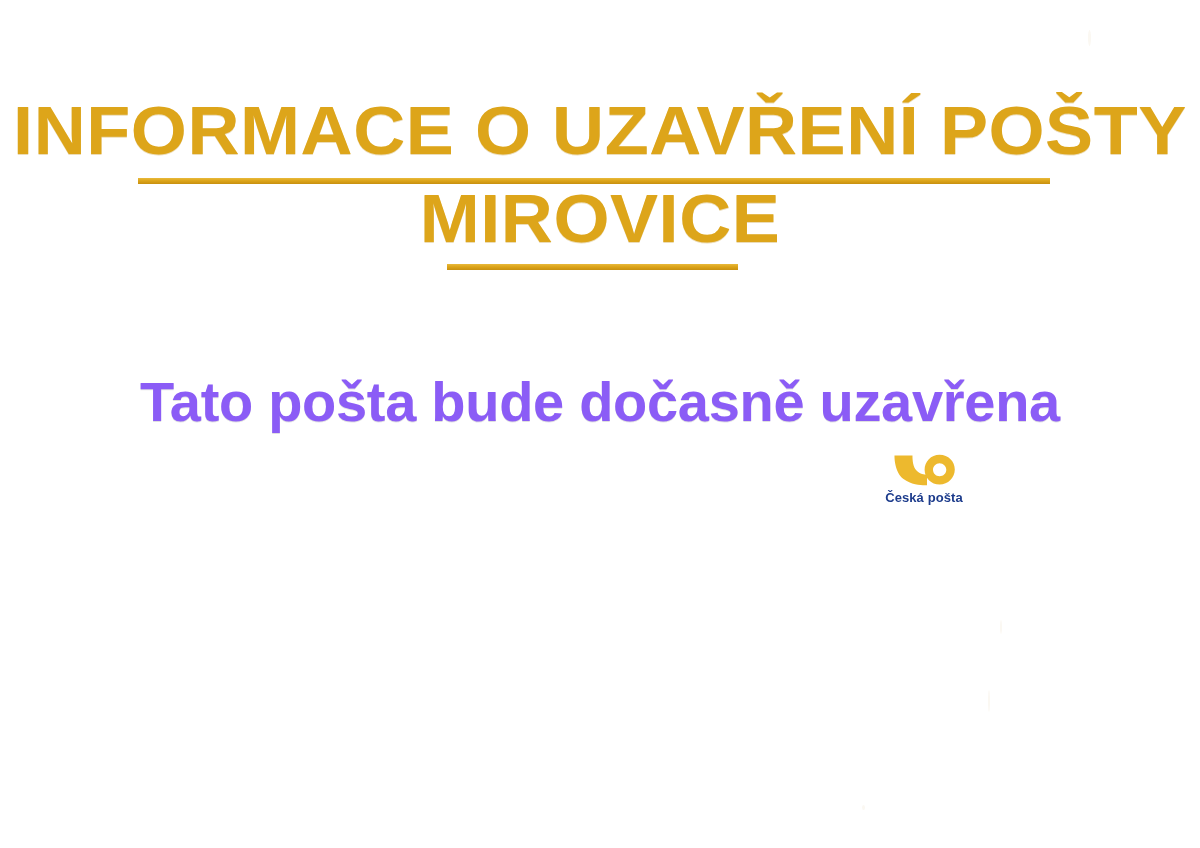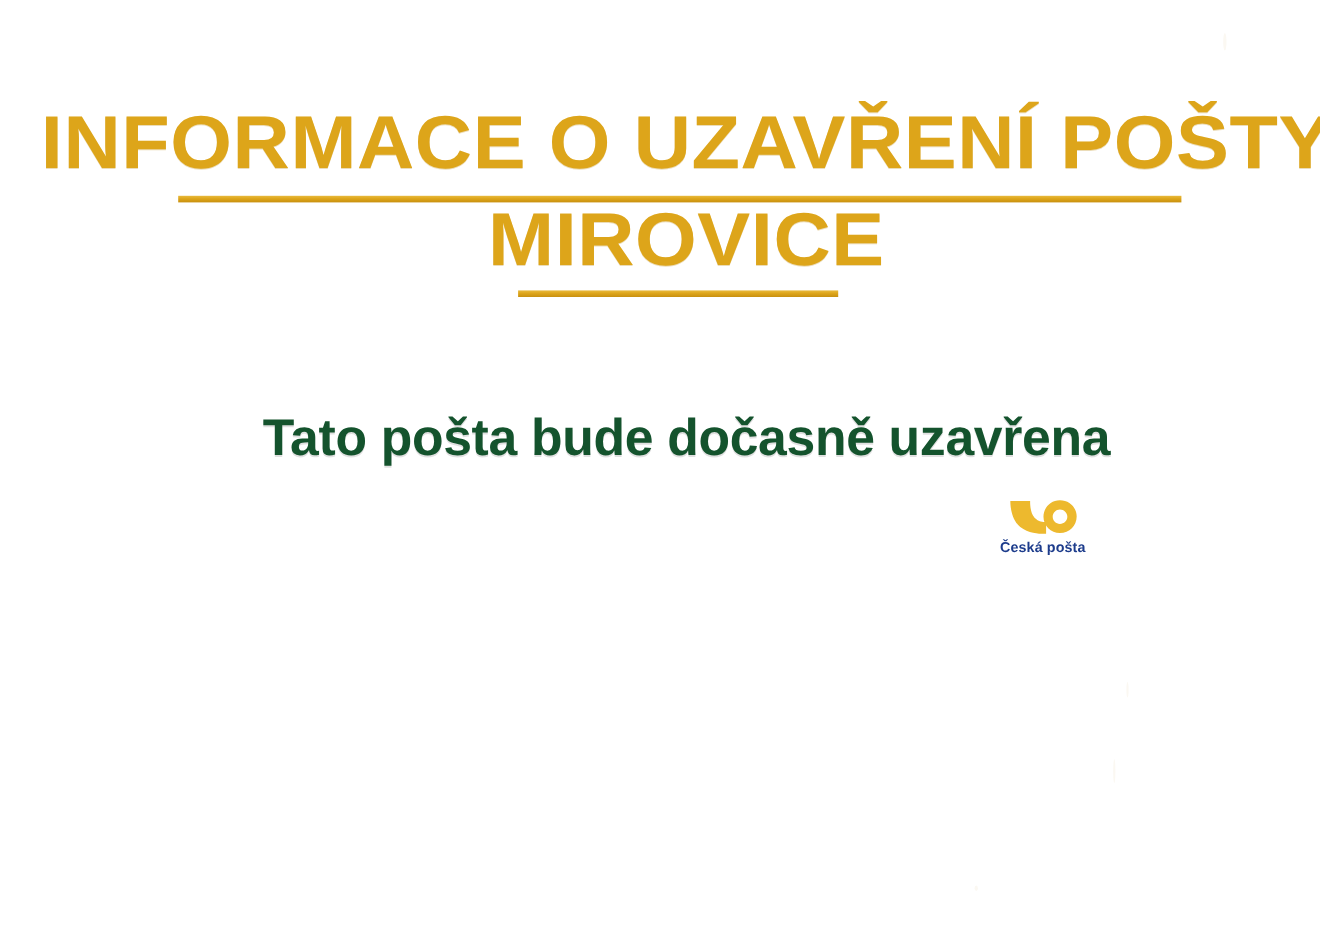--- a/index.html
+++ b/index.html
@@ -15,21 +15,20 @@
     overflow: hidden;
     position: relative;
     -webkit-font-smoothing: antialiased;
   }
 
   
   .sheet {
     position: absolute;
     inset: 0;
     background: #ffffff;
-    margin-left: 24px;
   }
 
   
   .scan-speck {
     position: absolute;
     background: #fbf8f2;
     border-radius: 50%;
     pointer-events: none;
   }
   .speck-a { left: 1088px; top: 30px;  width: 3px;  height: 16px; }
@@ -76,23 +75,23 @@
   
   .body-block {
     position: absolute;
     left: 0;
     top: 374px;
     width: 1200px;
     text-align: center;
   }
   .body-line {
     display: block;
-    color: #14532d;
+    color: #8b5cf6;
     font-weight: 700;
-    font-size: 47px;
+    font-size: 56px;
     line-height: 1.0;
     letter-spacing: -0.3px;
     white-space: nowrap;
     text-shadow: 0 1px 0 rgba(0,0,0,0.12);
   }
   .body-line-1 { margin-bottom: 48px; }
 
   
   .logo {
     position: absolute;

